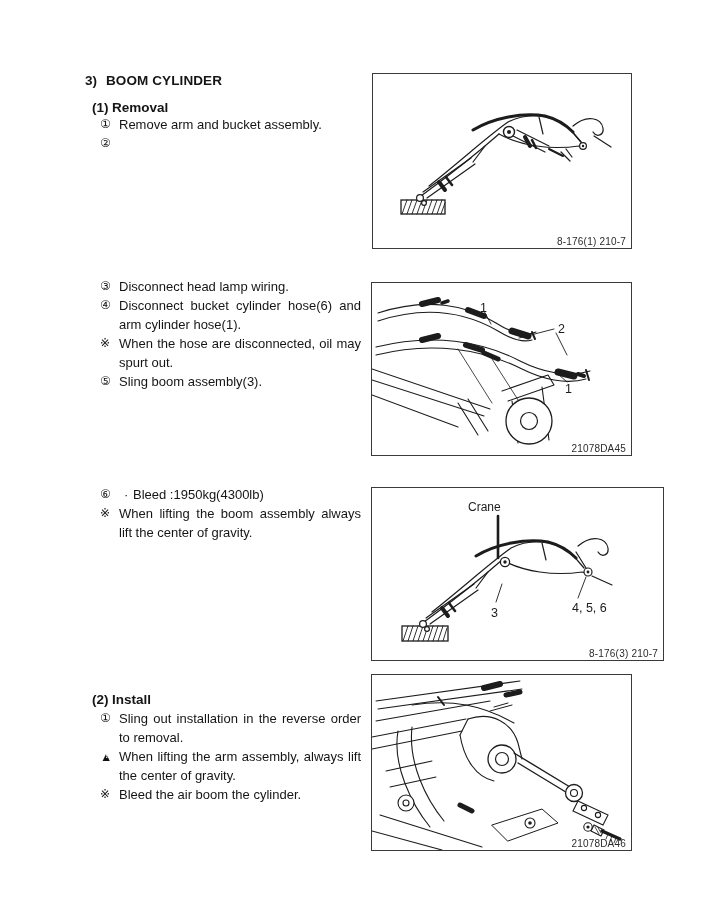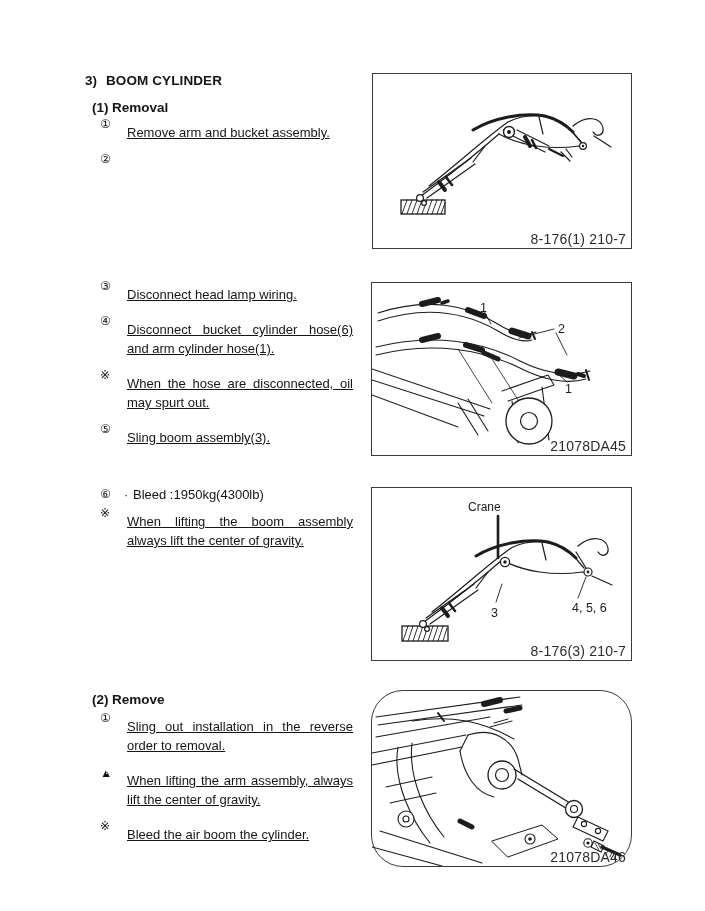--- a/index.html
+++ b/index.html
@@ -10,30 +10,30 @@
   .tblock{position:absolute;left:85px;width:276px;font-size:13px;line-height:19px;}
   .sec-title{display:flex;font-size:13.5px;font-weight:bold;letter-spacing:.1px;}
   .sec-title .num{width:21px;flex:none;}
   .sub-head{display:flex;font-size:13.5px;font-weight:bold;margin-left:7px;}
   .sub-head .num{width:20px;flex:none;}
   .mt8{margin-top:8px;}
   .mtneg{margin-bottom:-2px;}
   .item{display:flex;margin-left:15px;}
   .item .mk{width:19px;flex:none;font-size:12px;}
   .item .tx{flex:1;text-align:justify;}
-  .item .tx p{margin:8px;text-decoration:underline;}
+  .item .tx p{margin:0;}
   .b{font-weight:bold;}
   .subrow{display:flex;margin-left:5px;}
   .subrow .mk2{width:9px;flex:none;}
   .warn-mk{position:relative;width:19px;flex:none;}
   .warn-mk .tri{font-size:12.5px;color:#111;}
   .warn-mk .excl{position:absolute;left:5.5px;top:4.5px;color:#fff;font-size:7.5px;font-weight:bold;line-height:1;}
   .fig{position:absolute;background:#fff;border:1.2px solid #3a3a3a;}
   .fig .caption{
-    position:absolute;right:5px;bottom:1px;font-size:14px;color:#2b2b2b;letter-spacing:.2px;
+    position:absolute;right:5px;bottom:1px;font-size:10px;color:#2b2b2b;letter-spacing:.2px;
   }
   .fig svg{position:absolute;left:0;top:0;}
   svg text{font-family:"Liberation Sans","DejaVu Sans",sans-serif;fill:#1c1c1c;}
 </style>
 </head>
 <body>
 
 <div id="page">
 
   <div class="tblock" style="top:71px;">
@@ -99,21 +99,21 @@
       <span class="mk">※</span>
       <span class="tx">
           <p>When lifting the boom assembly always lift the center of gravity.</p>
         </span>
     </div>
   </div>
 
   <div class="tblock" style="top:690px;">
     <div class="sub-head">
       <span class="num">(2)</span>
-      <span>Remove</span>
+      <span>Install</span>
     </div>
     <div class="item">
       <span class="mk">①</span>
       <span class="tx">
           <p>Sling out installation in the reverse order to removal.</p>
         </span>
     </div>
     <div class="item">
       <span class="warn-mk">
         <span class="tri">▲</span>
@@ -202,21 +202,21 @@
         <circle cx="157" cy="138" r="23" fill="#fff" stroke-width="1.3"></circle>
         <circle cx="157" cy="138" r="8.5" fill="#fff" stroke-width="1.2"></circle>
       </g>
       <text x="108" y="29" font-size="12.5">1</text>
       <text x="186" y="50" font-size="12.5">2</text>
       <text x="193" y="110" font-size="12.5">1</text>
     </svg>
     <span class="caption">21078DA45</span>
   </div>
 
-  <div class="fig" style="left:371px;top:487px;width:259px;height:172px;">
+  <div class="fig" style="left:371px;top:487px;width:259px;height:172px;padding-left:32px;">
     <svg width="259" height="172" viewBox="0 0 259 172">
       <g stroke="#1c1c1c" fill="none" stroke-width="1.2" stroke-linecap="round">
 
         <rect x="30" y="138" width="46" height="15" stroke-width="1.3"></rect>
         <path d="M31,153 L36,138 M36,153 L41,138 M41,153 L46,138 M46,153 L51,138 M51,153 L56,138 M56,153 L61,138 M61,153 L66,138 M66,153 L71,138 M71,153 L75,140" stroke-width="0.9"></path>
 
         <path d="M60,124 C94,97 119,74 139,60 C159,50 182,52 200,66 L212,80"></path>
         <path d="M52,134 C89,107 114,86 130,72"></path>
         <path d="M130,72 C152,84 182,88 210,84 L214,85"></path>
         <path d="M104,68 C124,56 154,50 176,54 C188,57 196,62 204,70" stroke-width="3"></path>
@@ -241,21 +241,21 @@
         <path d="M130,96 L124,114" stroke-width="0.9"></path>
         <path d="M214,89 L206,110" stroke-width="0.9"></path>
       </g>
       <text x="96" y="23" font-size="12">Crane</text>
       <text x="119" y="129" font-size="12.5">3</text>
       <text x="200" y="124" font-size="12.5">4, 5, 6</text>
     </svg>
     <span class="caption">8-176(3) 210-7</span>
   </div>
 
-  <div class="fig" style="left:371px;top:690px;width:259px;height:175px;border-radius:32px;">
+  <div class="fig" style="left:371px;top:674px;width:259px;height:175px;">
     <svg width="259" height="175" viewBox="0 0 259 175">
       <g stroke="#1c1c1c" fill="none" stroke-width="1.1" stroke-linecap="round">
 
         <path d="M4,26 L148,6 M6,34 L150,14"></path>
         <path d="M112,13 L128,9" stroke-width="6"></path>
         <path d="M134,20 L148,17" stroke-width="5"></path>
         <path d="M66,22 L72,30" stroke-width="2"></path>
         <path d="M40,30 C80,24 110,30 142,48"></path>
         <path d="M4,46 L118,26"></path>
 

